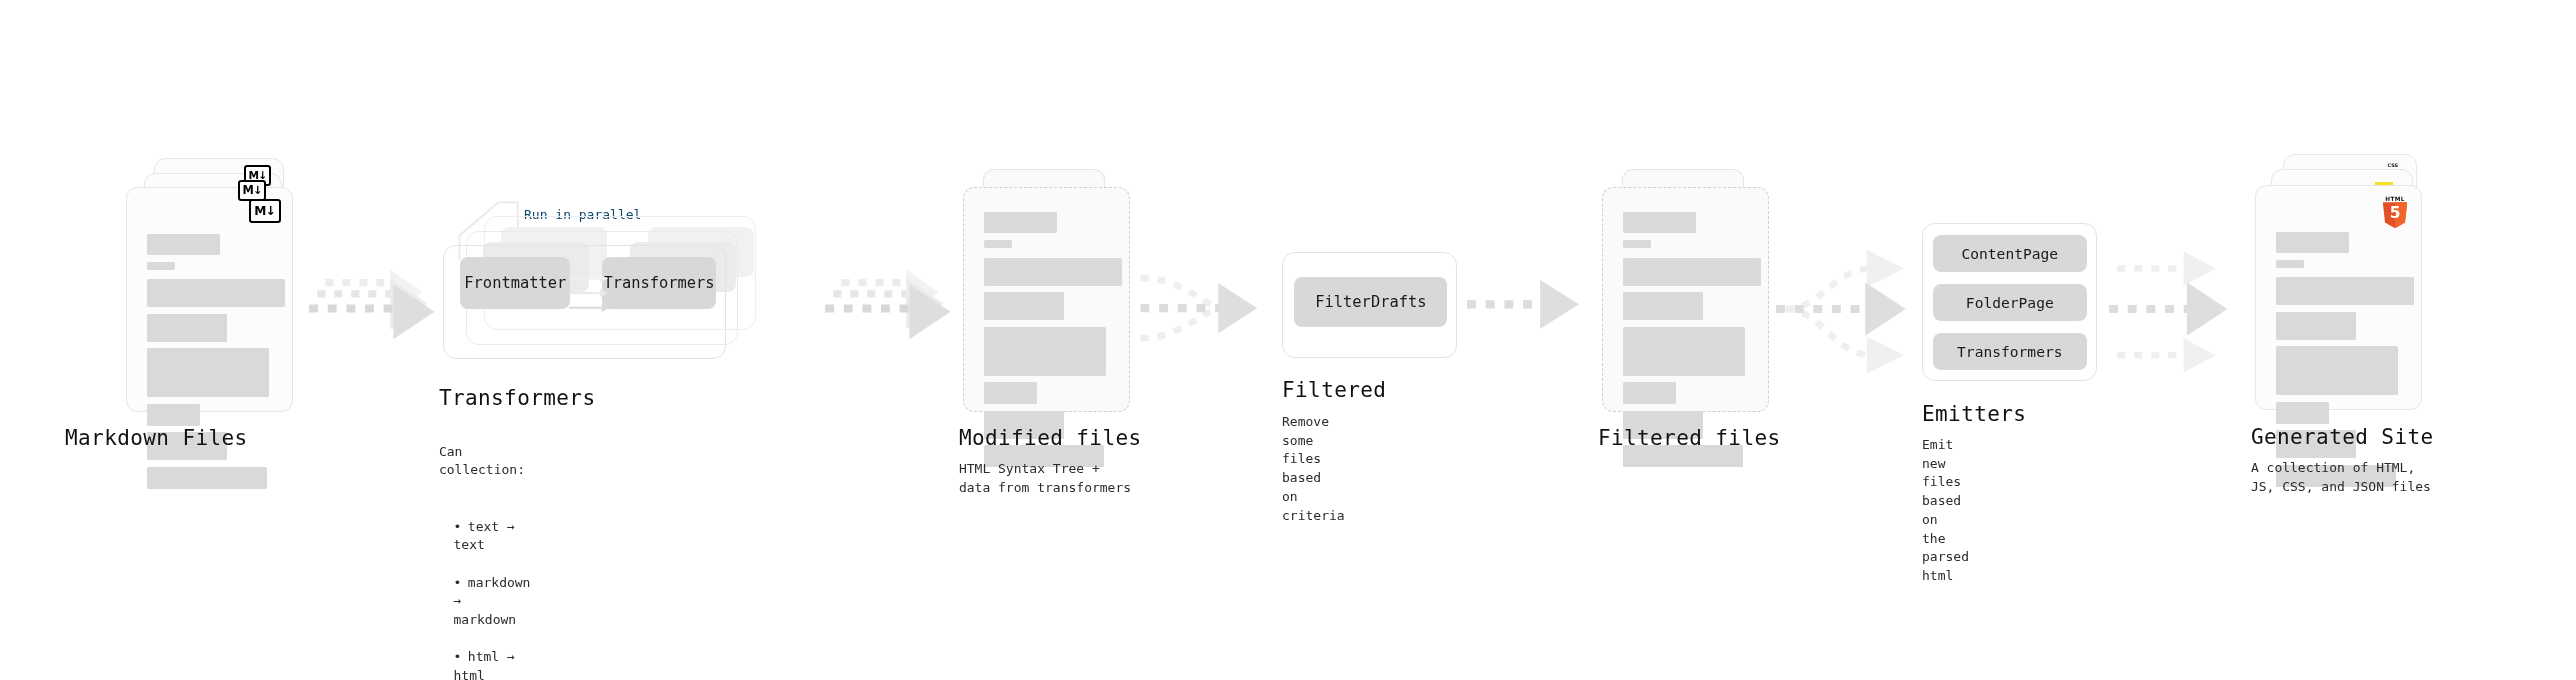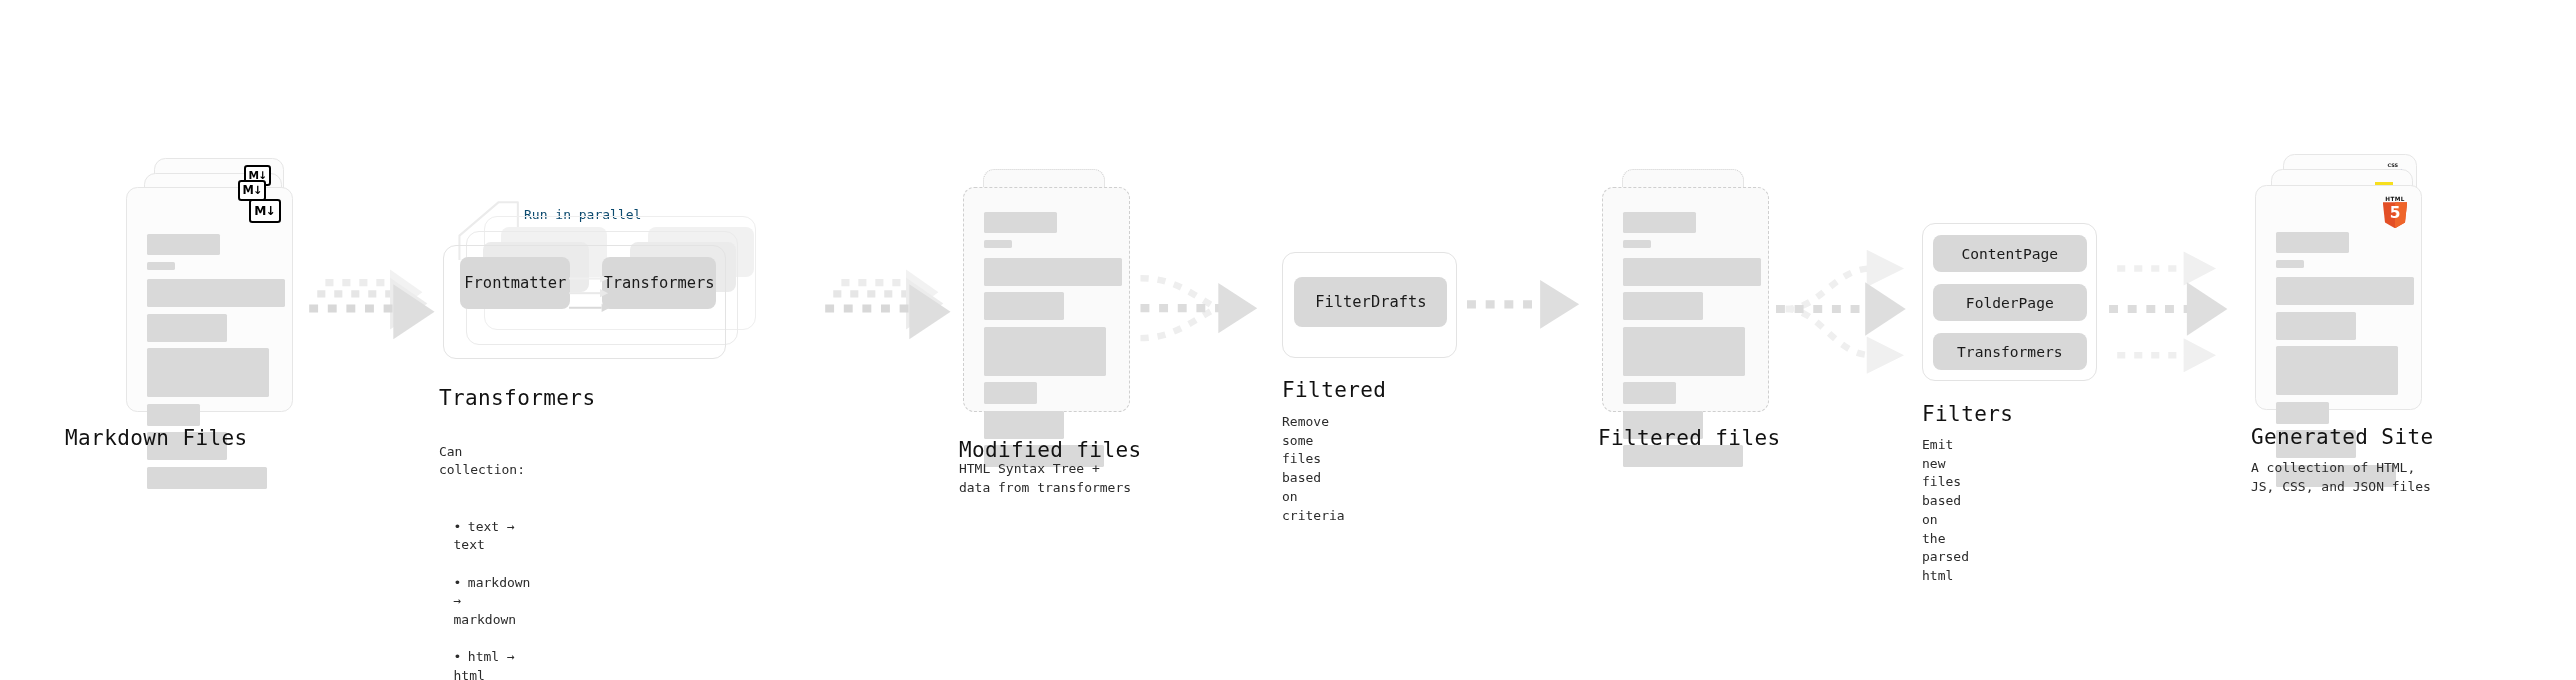--- a/index.html
+++ b/index.html
@@ -205,21 +205,21 @@
         <div class="bar" style="width:28.4px;height:8.1px;"></div>
         <div class="bar" style="width:138px;height:28px;margin-top:9.8px;"></div>
         <div class="bar" style="width:80px;height:28px;"></div>
         <div class="bar" style="width:122px;height:49px;"></div>
         <div class="bar" style="width:53px;height:22px;"></div>
         <div class="bar" style="width:80px;height:28px;"></div>
         <div class="bar" style="width:120px;height:22px;"></div>
       </div>
     </div>
   </div>
-  <div class="title" style="left:-4.1px;top:280px;">Modified files</div>
+  <div class="title" style="left:-4.1px;top:268px;">Modified files</div>
   <div class="sub" style="left:-4.1px;top:302px;">HTML Syntax Tree +
 data from transformers</div>
 </div>
 
 <svg class="ovl" style="left:1134px;top:260px;width:154px;height:106px;" viewBox="0 0 190 130">
   <g fill="none" stroke-width="8" stroke-dasharray="10 11">
     <path d="M8 22 C 48 22, 70 40, 100 58" stroke="#eeeeee"></path>
     <path d="M8 96 C 48 96, 70 76, 100 60" stroke="#eeeeee"></path>
     <line x1="8" y1="59" x2="108" y2="59" stroke="#dcdcdc" stroke-width="10" stroke-dasharray="11 12"></line>
   </g>
@@ -269,21 +269,21 @@
   <polygon points="110,62 160,95 110,128" fill="#dedede"></polygon>
   <polygon points="112,129 158,152 112,175" fill="#f0f0f0"></polygon>
 </svg>
 
 <div class="stage" style="left:1922px;top:223px;">
   <div class="groupbox" style="left:0px;top:0px;width:175px;height:158px;">
     <div class="pill" style="left:9.8px;top:11.4px;width:154px;height:37px;font-size:14.6px;">ContentPage</div>
     <div class="pill" style="left:9.8px;top:60px;width:154px;height:37px;font-size:14.6px;">FolderPage</div>
     <div class="pill" style="left:9.8px;top:109px;width:154px;height:37px;font-size:14.6px;">Transformers</div>
   </div>
-  <div class="title" style="left:0px;top:179px;">Filters</div>
+  <div class="title" style="left:0px;top:179px;">Emitters</div>
   <div class="sub" style="left:0px;top:213px;">Emit new files based on
 the parsed html</div>
 </div>
 
 <svg class="ovl" style="left:2109px;top:232px;width:142px;height:154px;" viewBox="0 0 175 190">
   <line x1="10" y1="45" x2="95" y2="45" stroke="#efefef" stroke-width="8" stroke-dasharray="10 11"></line>
   <polygon points="92,24 132,45 92,66" fill="#f0f0f0"></polygon>
 
   <line x1="0" y1="95" x2="100" y2="95" stroke="#dcdcdc" stroke-width="10" stroke-dasharray="11 12"></line>
   <polygon points="96,62 146,95 96,128" fill="#dedede"></polygon>

